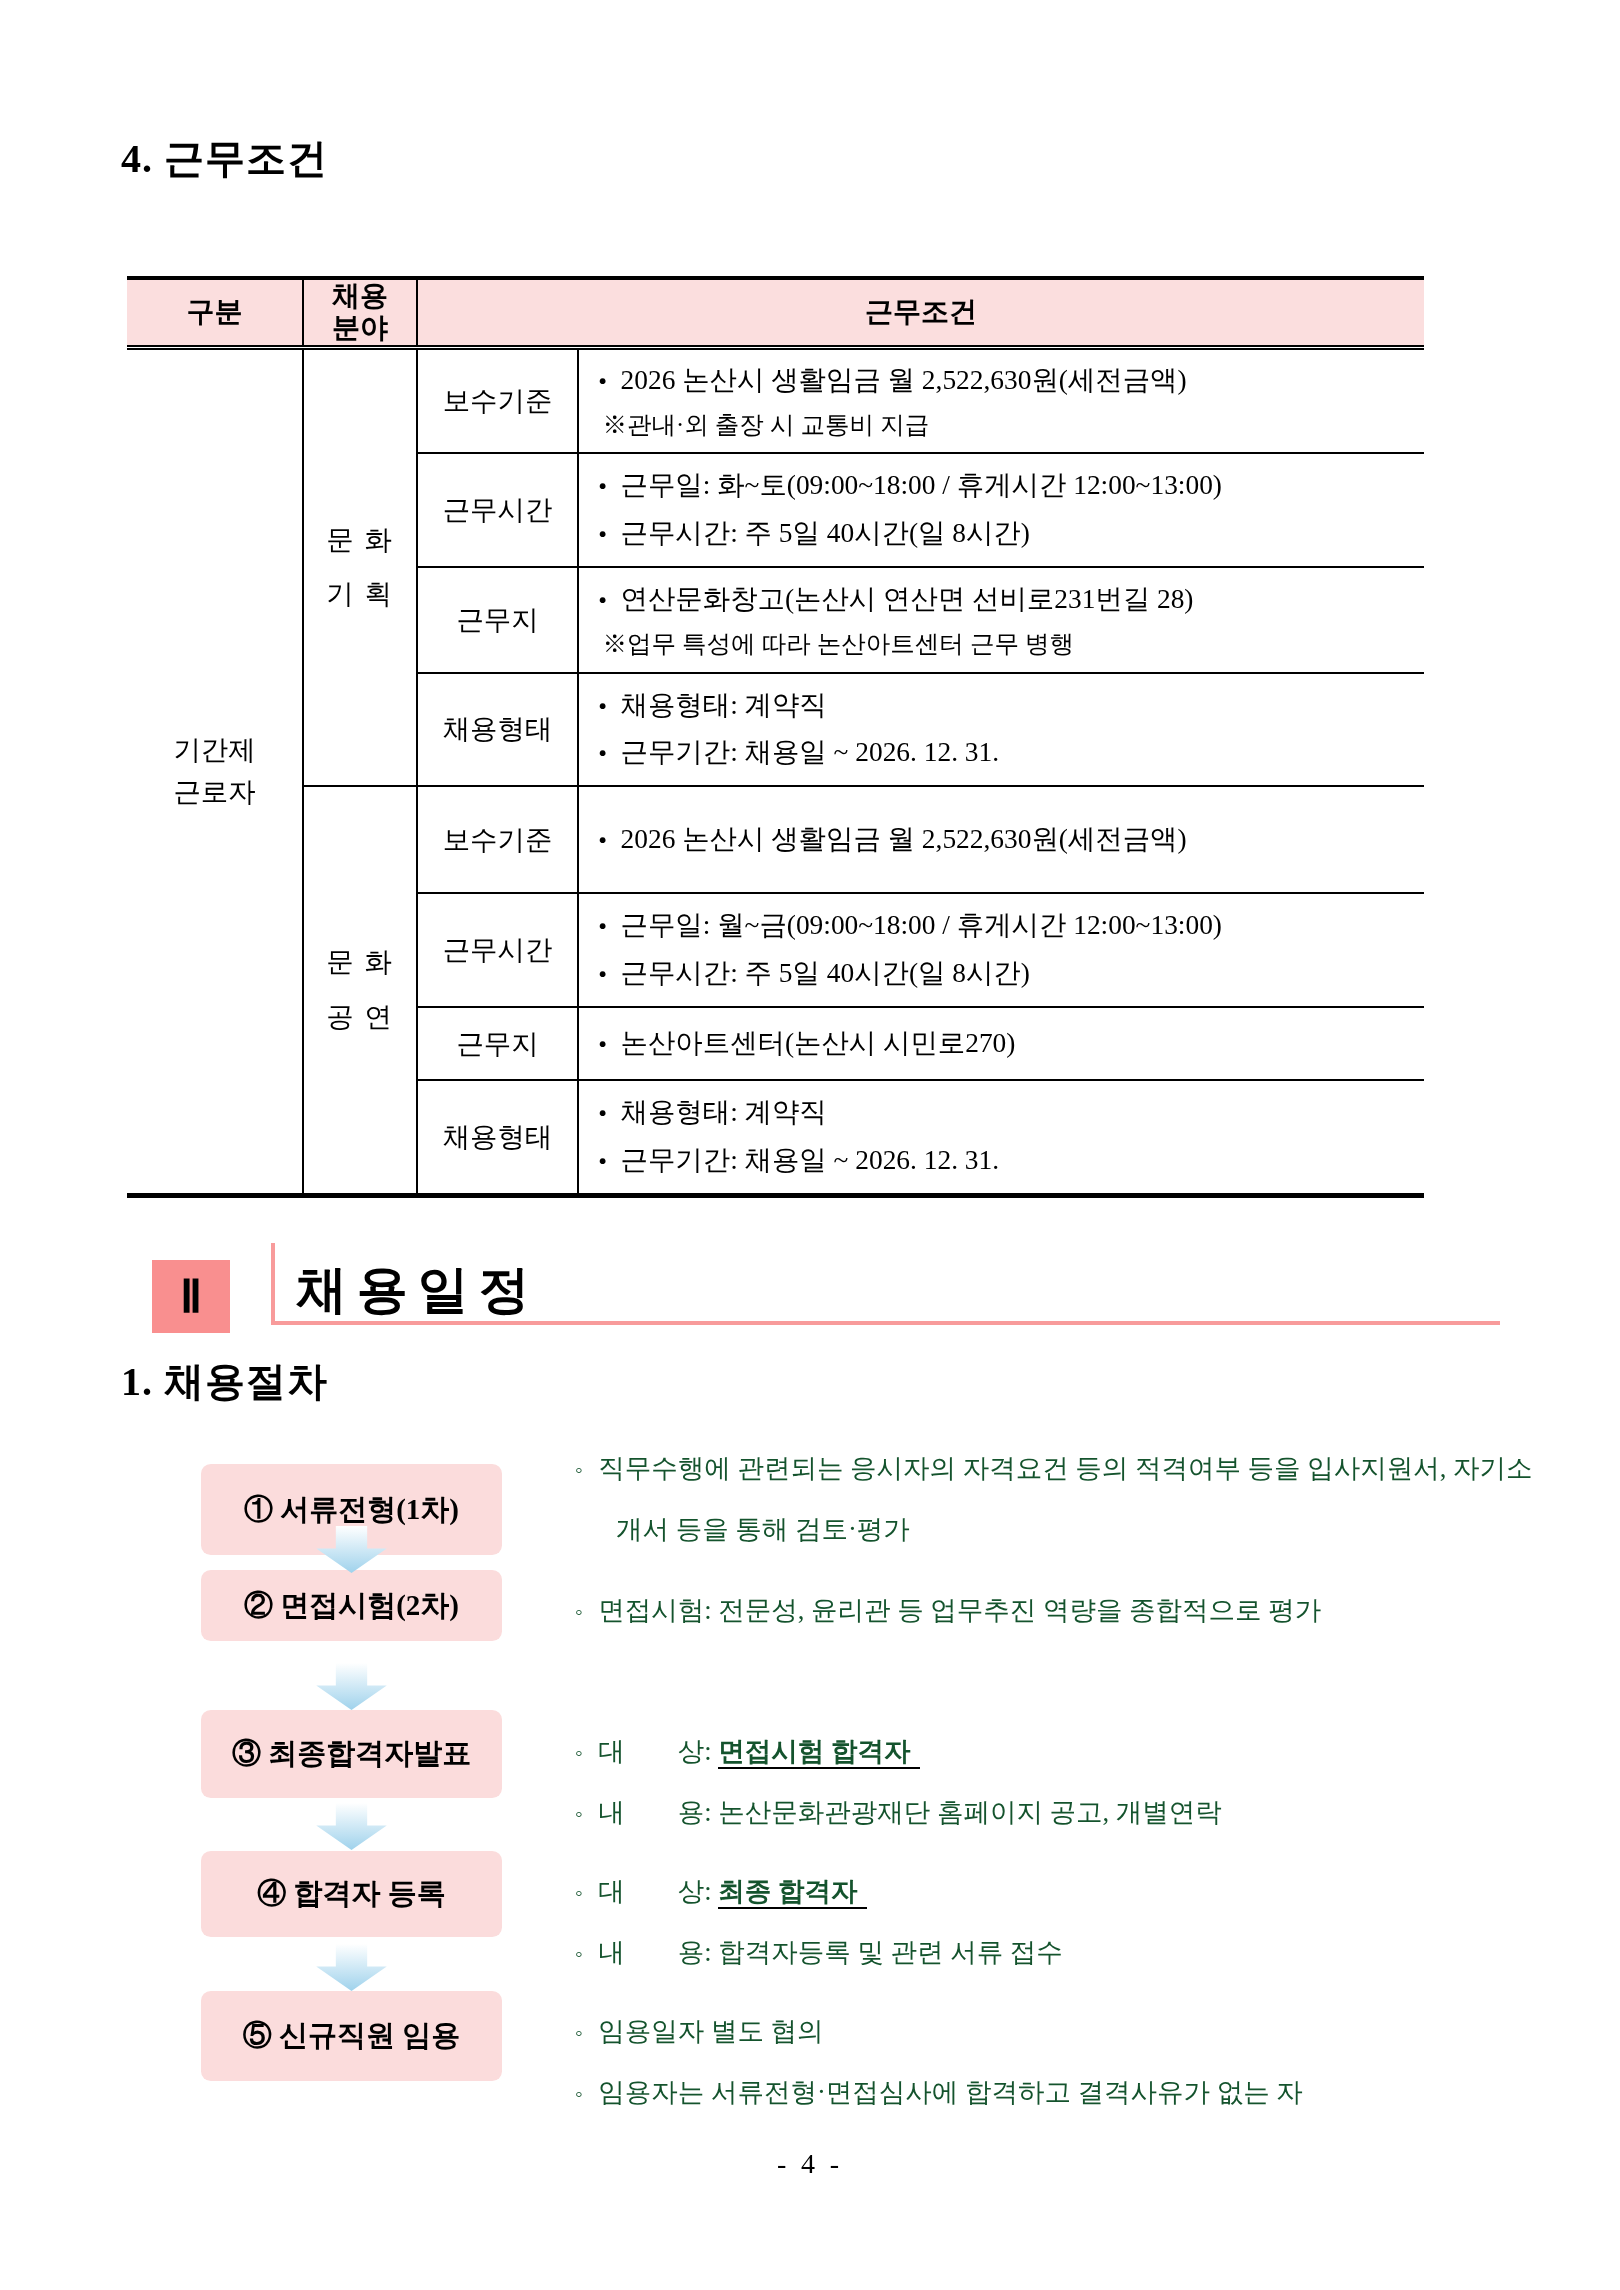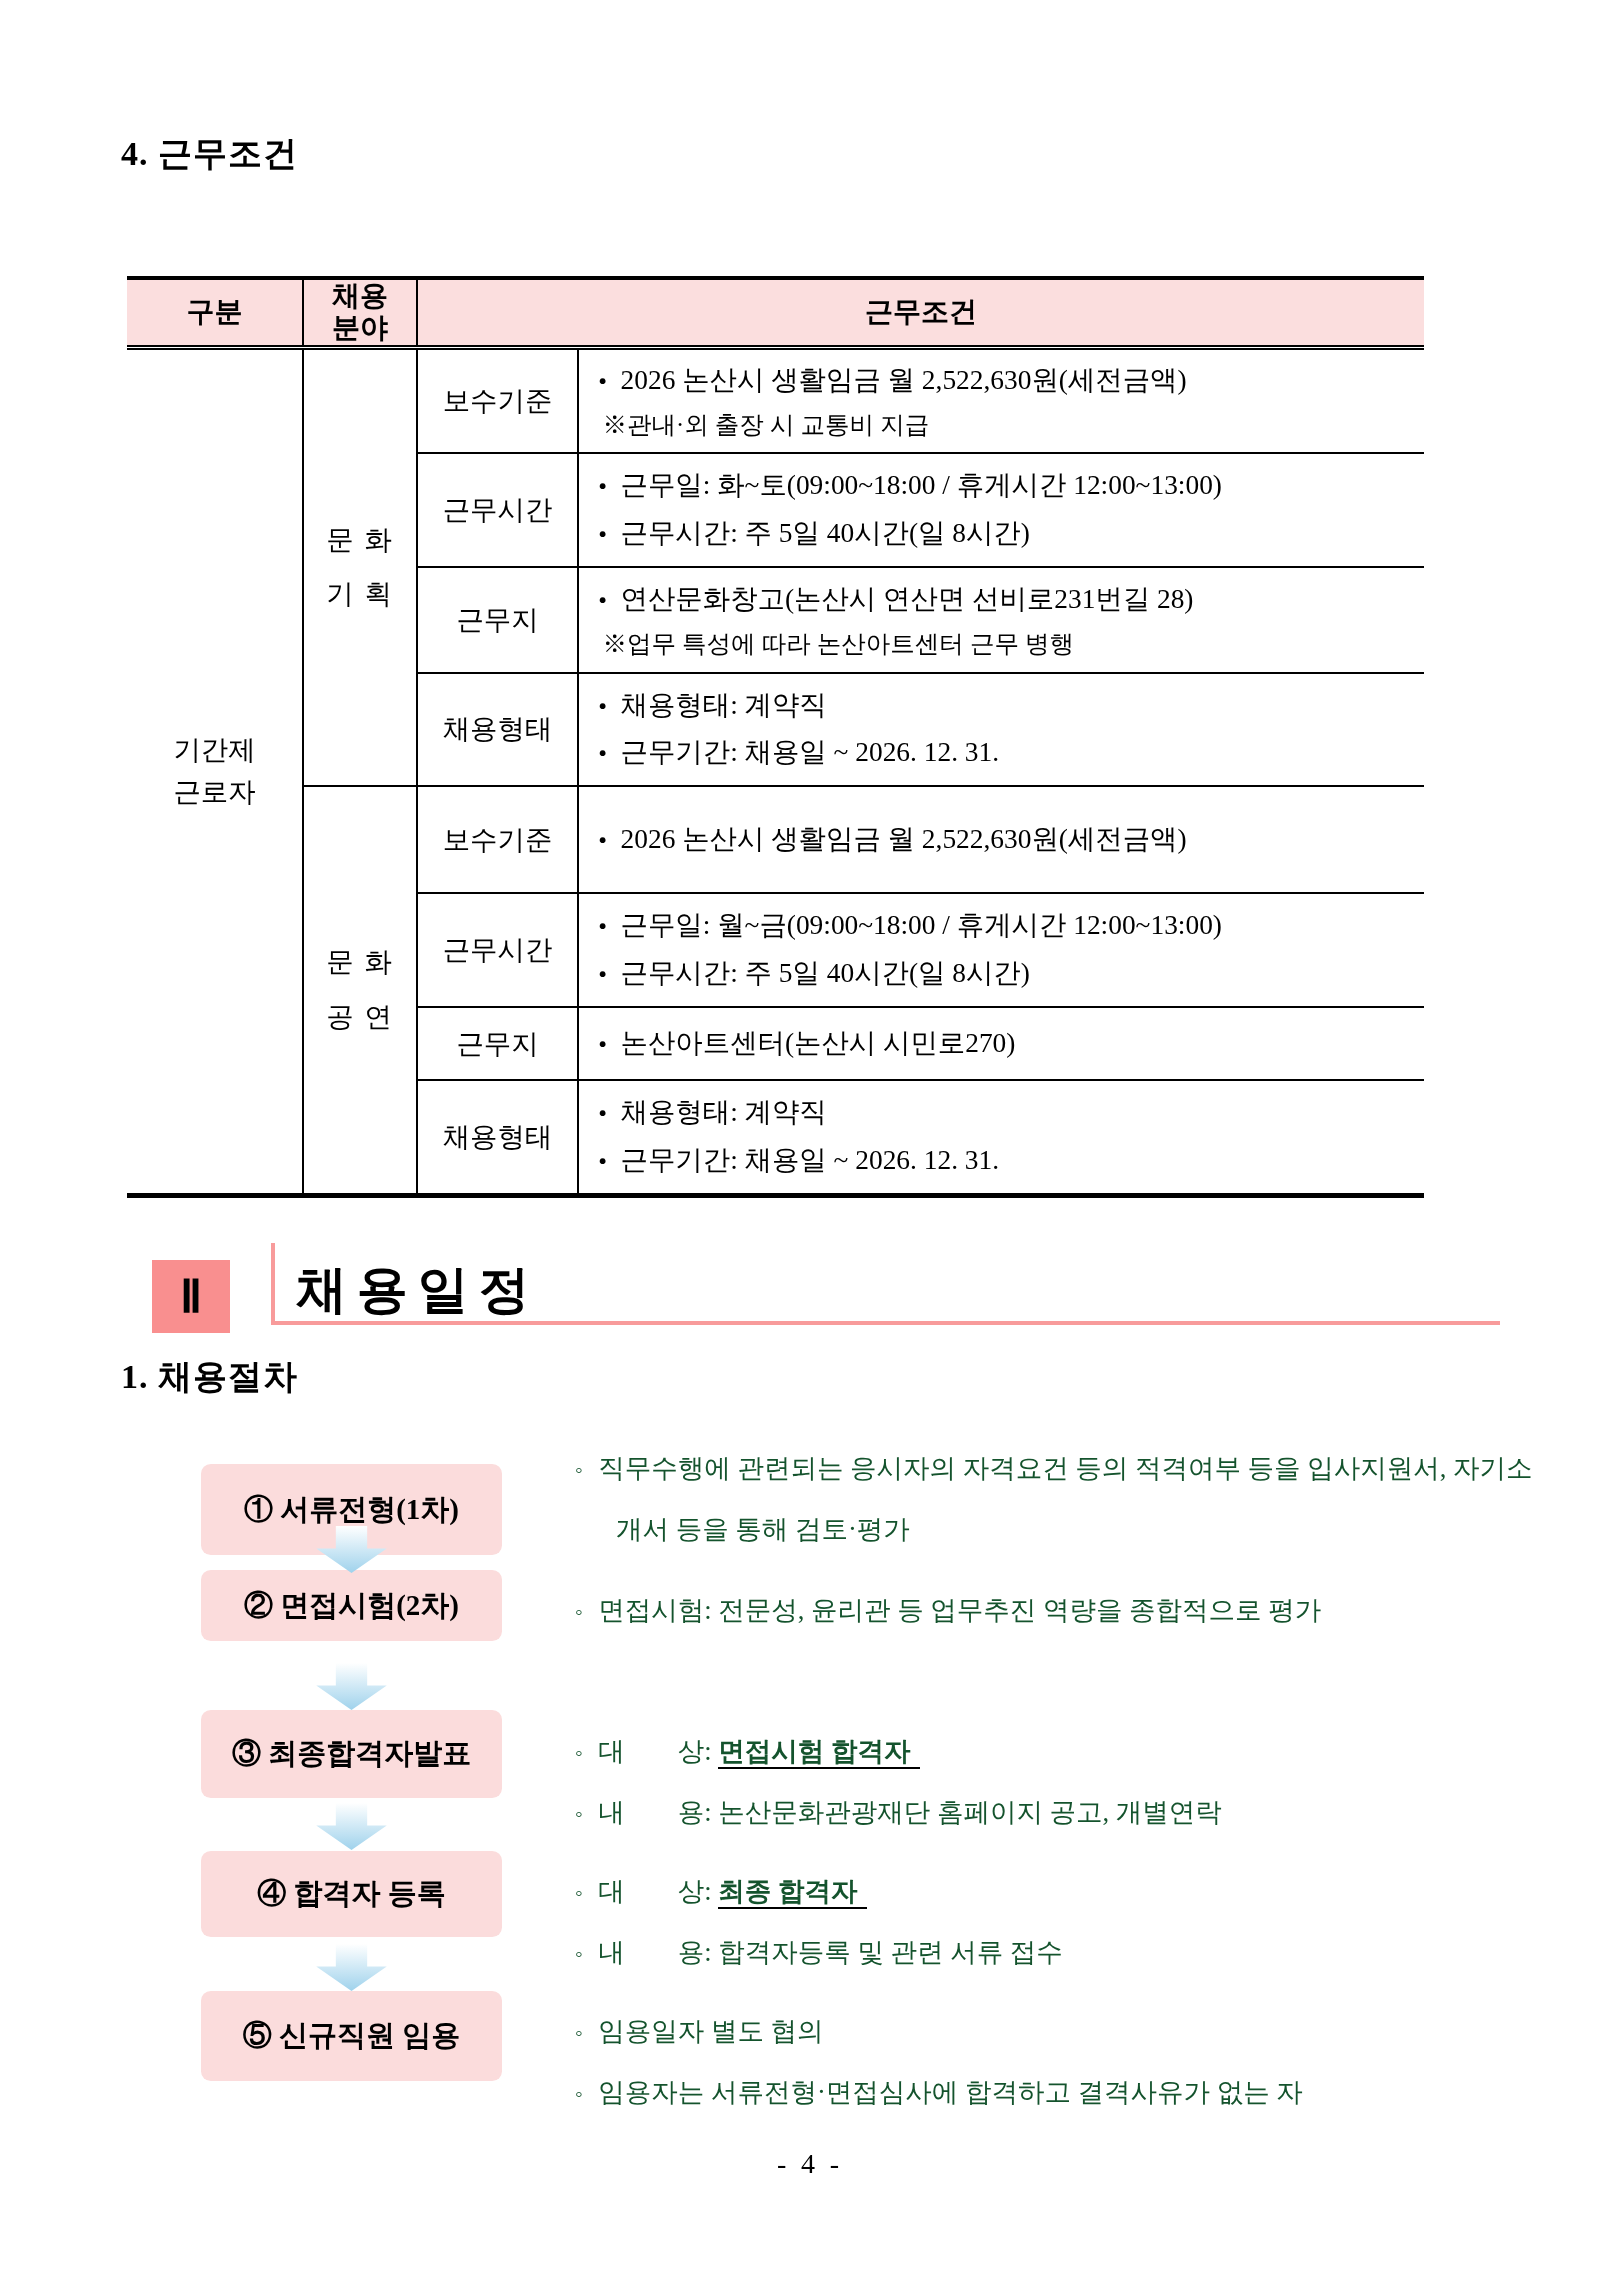--- a/index.html
+++ b/index.html
@@ -4,21 +4,21 @@
 <style>
   :root{
     --header-bg:#fbdede; --box-bg:#fbdcdc; --numeral-bg:#f98f8f;
     --accent:#f89b9b; --arrow-end:#9fd2ec;
   }
   *{box-sizing:border-box; margin:0; padding:0;}
   body{background:#888; font-family:"Liberation Serif", serif;}
   .page{position:relative; width:1620px; height:2291px; background:#ffffff; margin:0 auto; overflow:hidden;}
 
   
-  .sec-title{position:absolute; left:121px; font-size:34px; font-weight:bold; color:#000; letter-spacing:1px;}
+  .sec-title{position:absolute; left:121px; font-size:40px; font-weight:bold; color:#000; letter-spacing:1px;}
   #title4{top:131px;}
   #title-proc{top:1354px;}
 
   
   .wtbl{position:absolute; left:127px; top:276px; width:1297px; border-collapse:collapse;
         border-top:4.9px solid #000; border-bottom:5.9px solid #000; table-layout:fixed;}
   .wtbl th,.wtbl td{border-left:2px solid #000; border-right:2px solid #000;}
   .wtbl th:first-child,.wtbl td:first-child{border-left:none;}
   .wtbl th:last-child,.wtbl td:last-child{border-right:none;}
   .wtbl thead th{background:var(--header-bg); height:69px; font-size:28px; font-weight:bold;

